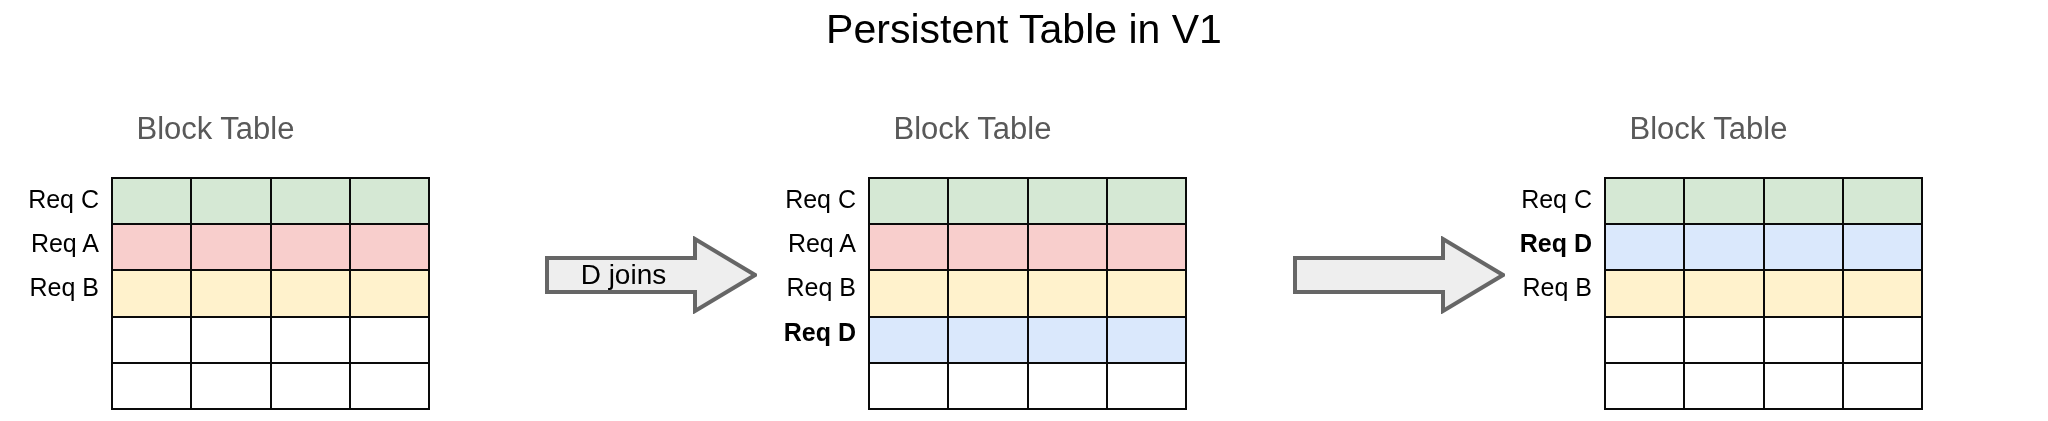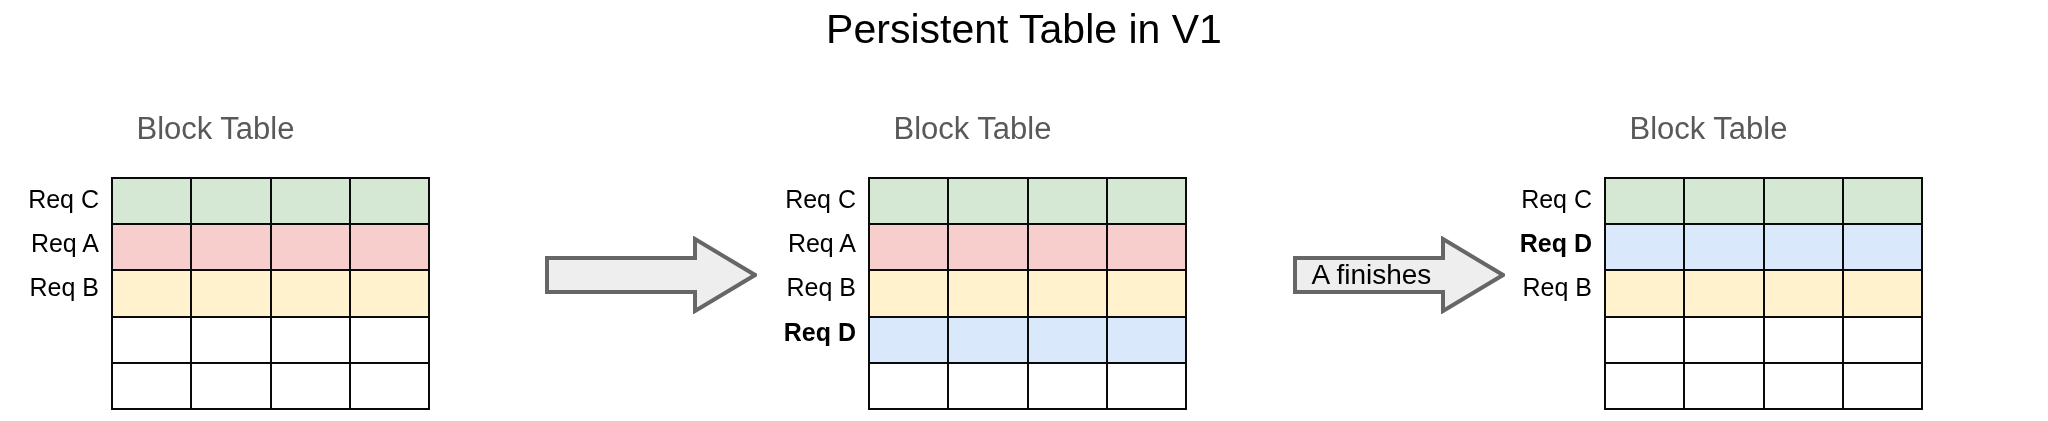--- a/index.html
+++ b/index.html
@@ -152,20 +152,21 @@
           <td style="background: rgb(255, 255, 255);"></td>
         </tr>
       </tbody>
     </table>
 </div>
 
 <div class="arrow" style="left:545px; top:236px; width:212px;">
   <svg viewBox="0 0 212 78" preserveAspectRatio="none">
     <polygon points="2,22 150,22 150,3 210,39 150,75 150,56 2,56" fill="#eeeeee" stroke="#666666" stroke-width="4" stroke-linejoin="miter"></polygon>
   </svg>
+  <div class="arrow-label">D joins</div>
 </div>
 
 <div class="stage" style="left:757px; width:430px;">
   <div class="stage-heading" style="left:-138px; width:707px;">Block Table</div>
   <div class="row-labels" style="left:-39px;">
       <div class="row-label">Req C</div>
       <div class="row-label">Req A</div>
       <div class="row-label">Req B</div>
       <div class="row-label is-bold">Req D</div>
       <div class="row-label is-empty">&nbsp;</div>
@@ -203,21 +204,20 @@
           <td style="background: rgb(255, 255, 255);"></td>
         </tr>
       </tbody>
     </table>
 </div>
 
 <div class="arrow" style="left:1293px; top:236px; width:212px;">
   <svg viewBox="0 0 212 78" preserveAspectRatio="none">
     <polygon points="2,22 150,22 150,3 210,39 150,75 150,56 2,56" fill="#eeeeee" stroke="#666666" stroke-width="4" stroke-linejoin="miter"></polygon>
   </svg>
-  <div class="arrow-label">A finishes</div>
 </div>
 
 <div class="stage" style="left:1493px; width:430px;">
   <div class="stage-heading" style="left:-138px; width:707px;">Block Table</div>
   <div class="row-labels" style="left:-39px;">
       <div class="row-label">Req C</div>
       <div class="row-label is-bold">Req D</div>
       <div class="row-label">Req B</div>
       <div class="row-label is-empty">&nbsp;</div>
       <div class="row-label is-empty">&nbsp;</div>

